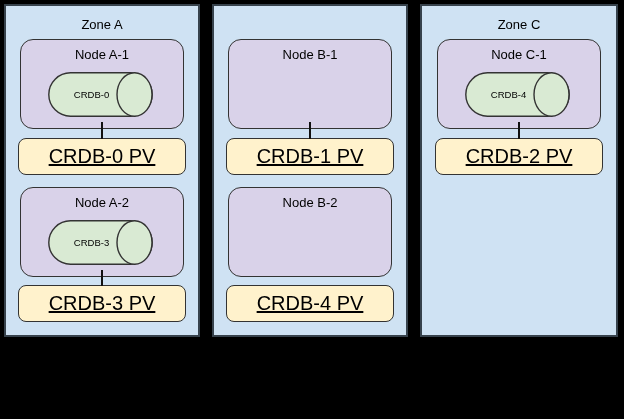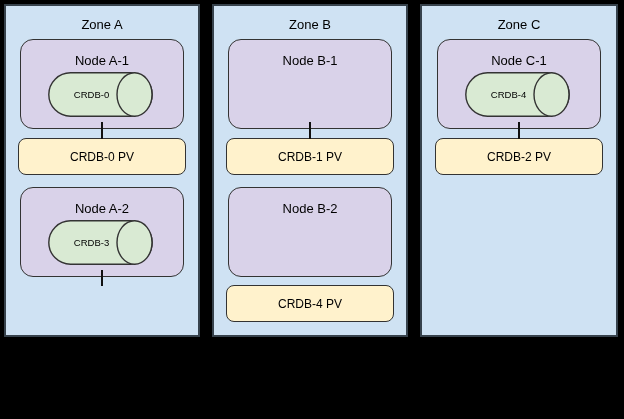--- a/index.html
+++ b/index.html
@@ -31,21 +31,21 @@
     position:absolute; left:50%; transform:translateX(-50%);
     width:164px; height:90px;
     background: var(--node_fill);
     border:1.5px solid var(--shape_border);
     border-radius:13px; box-sizing:border-box;
   }
   .row1.node { top:33px; }
   .row2.node { top:181px; }
 
   .node-label {
-    margin-top:14px; text-align:center;
+    margin-top:8px; text-align:center;
     font-size:13px; line-height:13px;
   }
 
   .pod { position:absolute; left:27px; top:32px; width:105px; height:45px; }
   .pod svg { display:block; }
   .cyl { fill: var(--pod_fill); stroke: var(--shape_border); stroke-width:1.4; }
   .pod-label {
     position:absolute; left:0; top:0; width:87px; height:45px;
     line-height:45px; text-align:center; font-size:9.5px;
   }
@@ -57,21 +57,22 @@
   .row1.connector { top:116px; height:17px; }
   .row2.connector { top:264px; height:16px; }
 
   .pv {
     position:absolute; left:50%; transform:translateX(-50%);
     width:168px; height:37px;
     background: var(--pv_fill);
     border:1.5px solid var(--shape_border);
     border-radius:8px; box-sizing:border-box;
     display:flex; align-items:center; justify-content:center;
-    font-size:12px;
+    font-size:20px;
+    text-decoration:underline;
   }
   .row1.pv { top:132px; }
   .row2.pv { top:279px; }
 </style>
 </head>
 <body style="--background: #000000; --zone_fill: #cfe2f3; --node_fill: #d9d2e9; --pod_fill: #d9ead3; --pv_fill: #fff2cc; --panel_border: #37424c; --shape_border: #333333; --connector: #111111;">
 
 <div class="canvas">
 
   <div class="zone zone-a">
@@ -96,24 +97,26 @@
       <div class="node-label">Node A-2</div>
       <div class="pod">
         <svg width="105" height="45" viewBox="0 0 105 45">
           <rect class="cyl" x="0.8" y="0.8" width="103.4" height="43.4" rx="21.7" ry="21.7"></rect>
           <ellipse class="cyl" cx="86.5" cy="22.5" rx="17.5" ry="21.7"></ellipse>
         </svg>
         <div class="pod-label">CRDB-3</div>
       </div>
     </div>
     <div class="connector row2"></div>
+    <div class="pv row2">
+      <span>CRDB-3 PV</span>
+    </div>
   </div>
 
   <div class="zone zone-b">
-    <div class="zone-label">Zone B</div>
 
     <div class="node row1">
       <div class="node-label">Node B-1</div>
     </div>
     <div class="connector row1"></div>
     <div class="pv row1">
       <span>CRDB-1 PV</span>
     </div>
 
     <div class="node row2">

